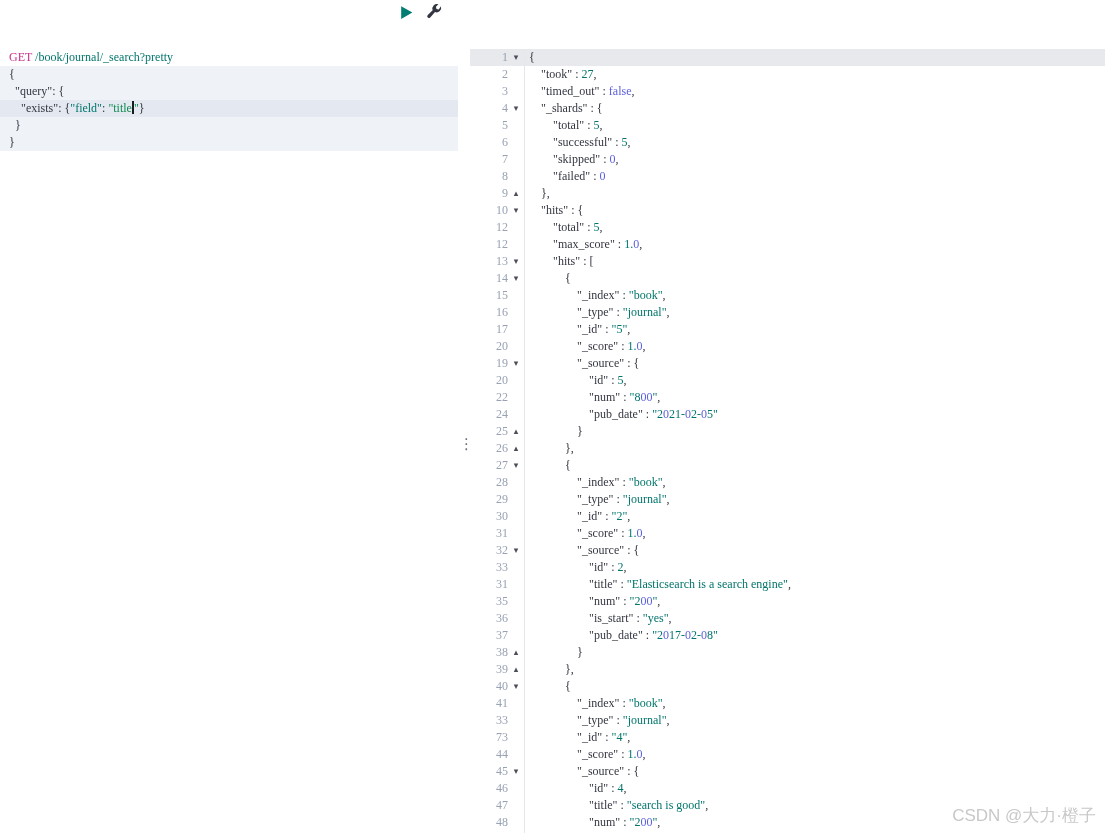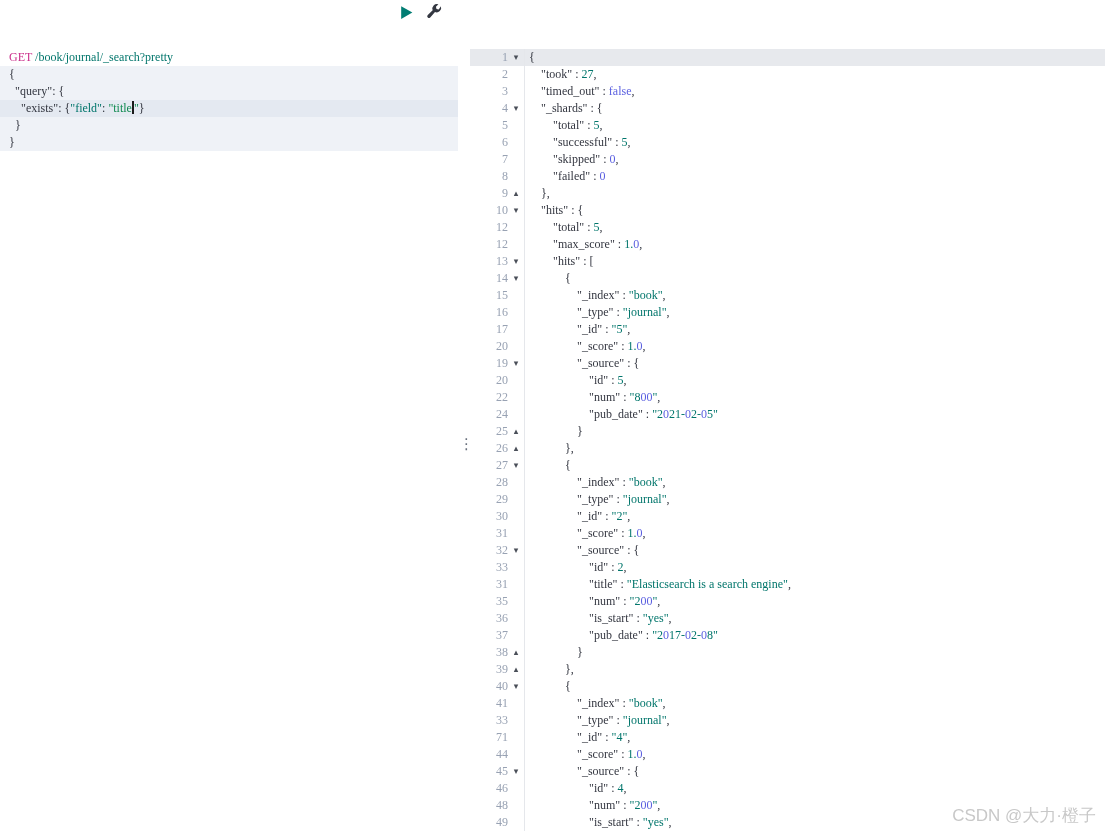--- a/index.html
+++ b/index.html
@@ -347,21 +347,21 @@
     </div>
     <div class="resp-line">
       <div class="r-gutter">
         <span class="r-num">33</span>
         <span class="r-fold"></span>
       </div>
       <div class="r-content"><span class="g-pad"></span><span class="g-guide"></span><span class="g-guide"></span><span class="g-guide"></span><span class="tok-key">"_type"</span><span class="tok-punct"> : </span><span class="tok-str">"journal"</span><span class="tok-punct">,</span></div>
     </div>
     <div class="resp-line">
       <div class="r-gutter">
-        <span class="r-num">71</span>
+        <span class="r-num">73</span>
         <span class="r-fold"></span>
       </div>
       <div class="r-content"><span class="g-pad"></span><span class="g-guide"></span><span class="g-guide"></span><span class="g-guide"></span><span class="tok-key">"_id"</span><span class="tok-punct"> : </span><span class="tok-str">"4"</span><span class="tok-punct">,</span></div>
     </div>
     <div class="resp-line">
       <div class="r-gutter">
         <span class="r-num">44</span>
         <span class="r-fold"></span>
       </div>
       <div class="r-content"><span class="g-pad"></span><span class="g-guide"></span><span class="g-guide"></span><span class="g-guide"></span><span class="tok-key">"_score"</span><span class="tok-punct"> : </span><span class="tok-num">1.</span><span class="tok-zero">0</span><span class="tok-punct">,</span></div>
@@ -375,20 +375,27 @@
     </div>
     <div class="resp-line">
       <div class="r-gutter">
         <span class="r-num">46</span>
         <span class="r-fold"></span>
       </div>
       <div class="r-content"><span class="g-pad"></span><span class="g-guide"></span><span class="g-guide"></span><span class="g-guide"></span><span class="g-guide"></span><span class="tok-key">"id"</span><span class="tok-punct"> : </span><span class="tok-num">4</span><span class="tok-punct">,</span></div>
     </div>
     <div class="resp-line">
       <div class="r-gutter">
+        <span class="r-num">47</span>
+        <span class="r-fold"></span>
+      </div>
+      <div class="r-content"><span class="g-pad"></span><span class="g-guide"></span><span class="g-guide"></span><span class="g-guide"></span><span class="g-guide"></span><span class="tok-key">"title"</span><span class="tok-punct"> : </span><span class="tok-str">"search is good"</span><span class="tok-punct">,</span></div>
+    </div>
+    <div class="resp-line">
+      <div class="r-gutter">
         <span class="r-num">48</span>
         <span class="r-fold"></span>
       </div>
       <div class="r-content"><span class="g-pad"></span><span class="g-guide"></span><span class="g-guide"></span><span class="g-guide"></span><span class="g-guide"></span><span class="tok-key">"num"</span><span class="tok-punct"> : </span><span class="tok-str">"2</span><span class="tok-zero">00</span><span class="tok-str">"</span><span class="tok-punct">,</span></div>
     </div>
     <div class="resp-line">
       <div class="r-gutter">
         <span class="r-num">49</span>
         <span class="r-fold"></span>
       </div>

